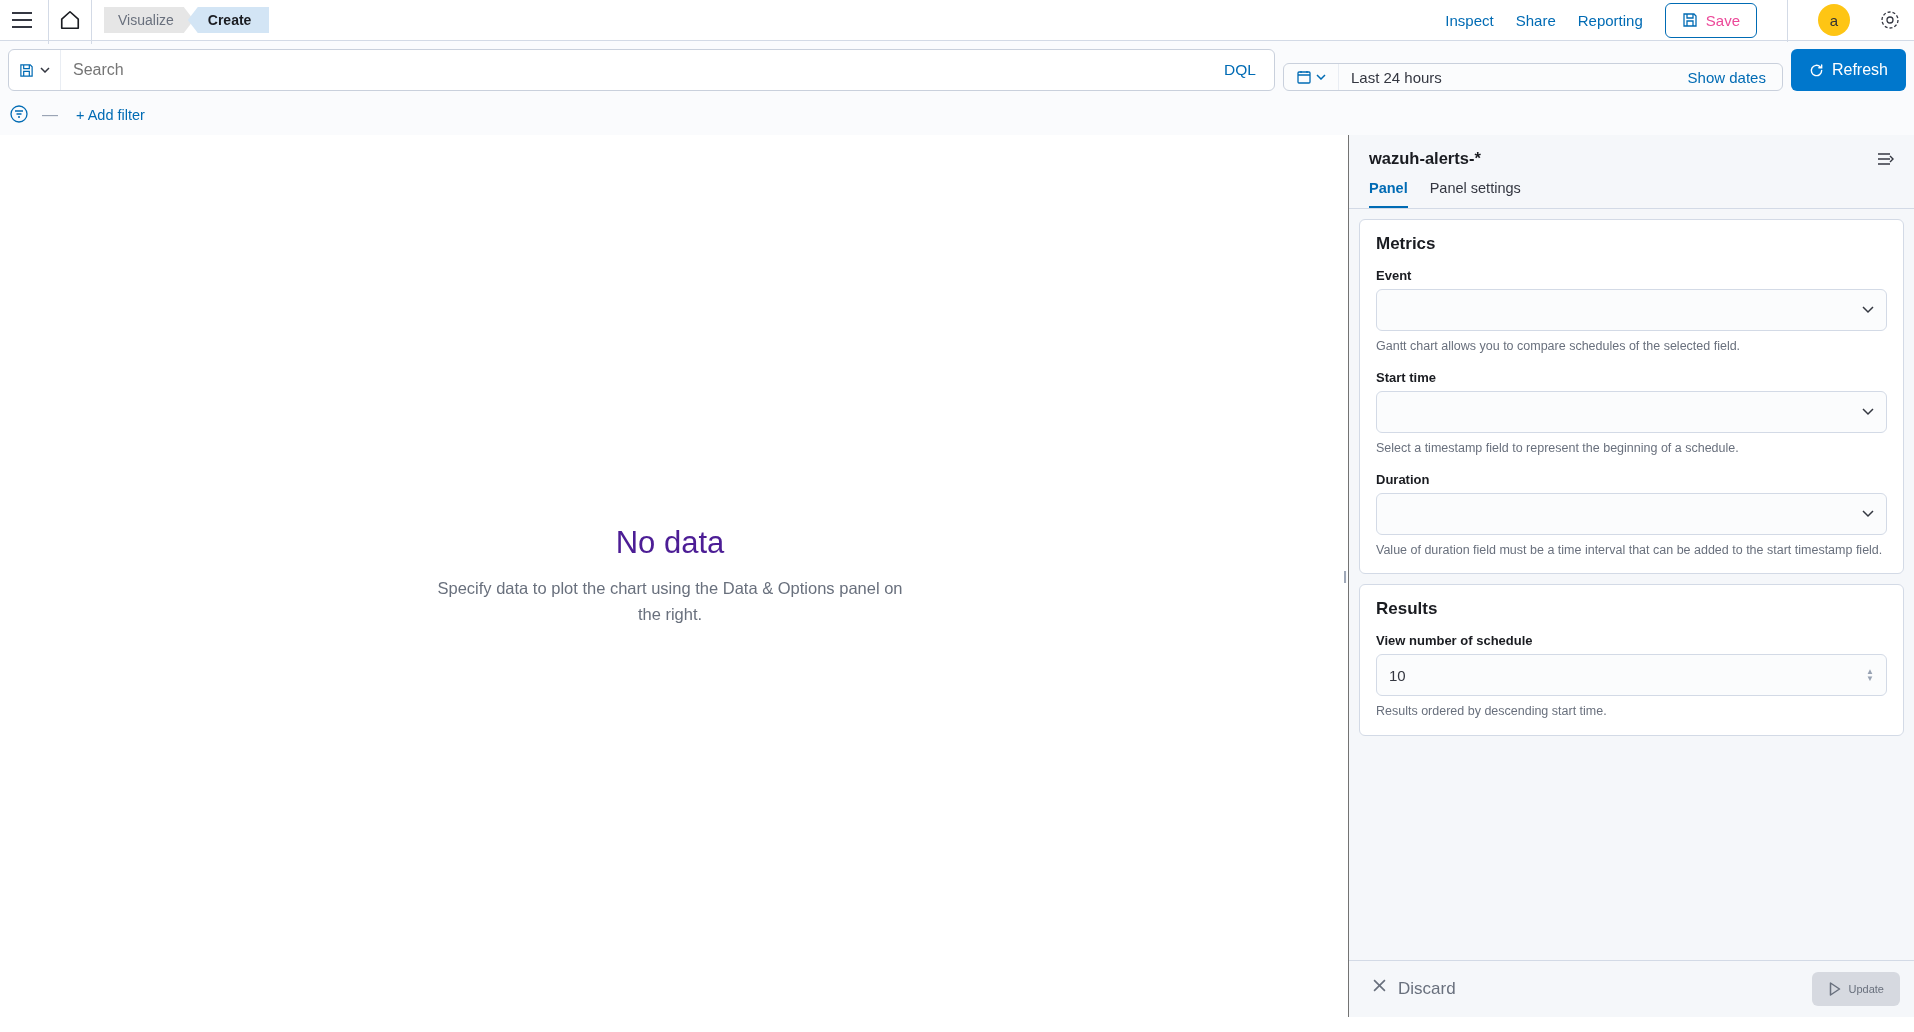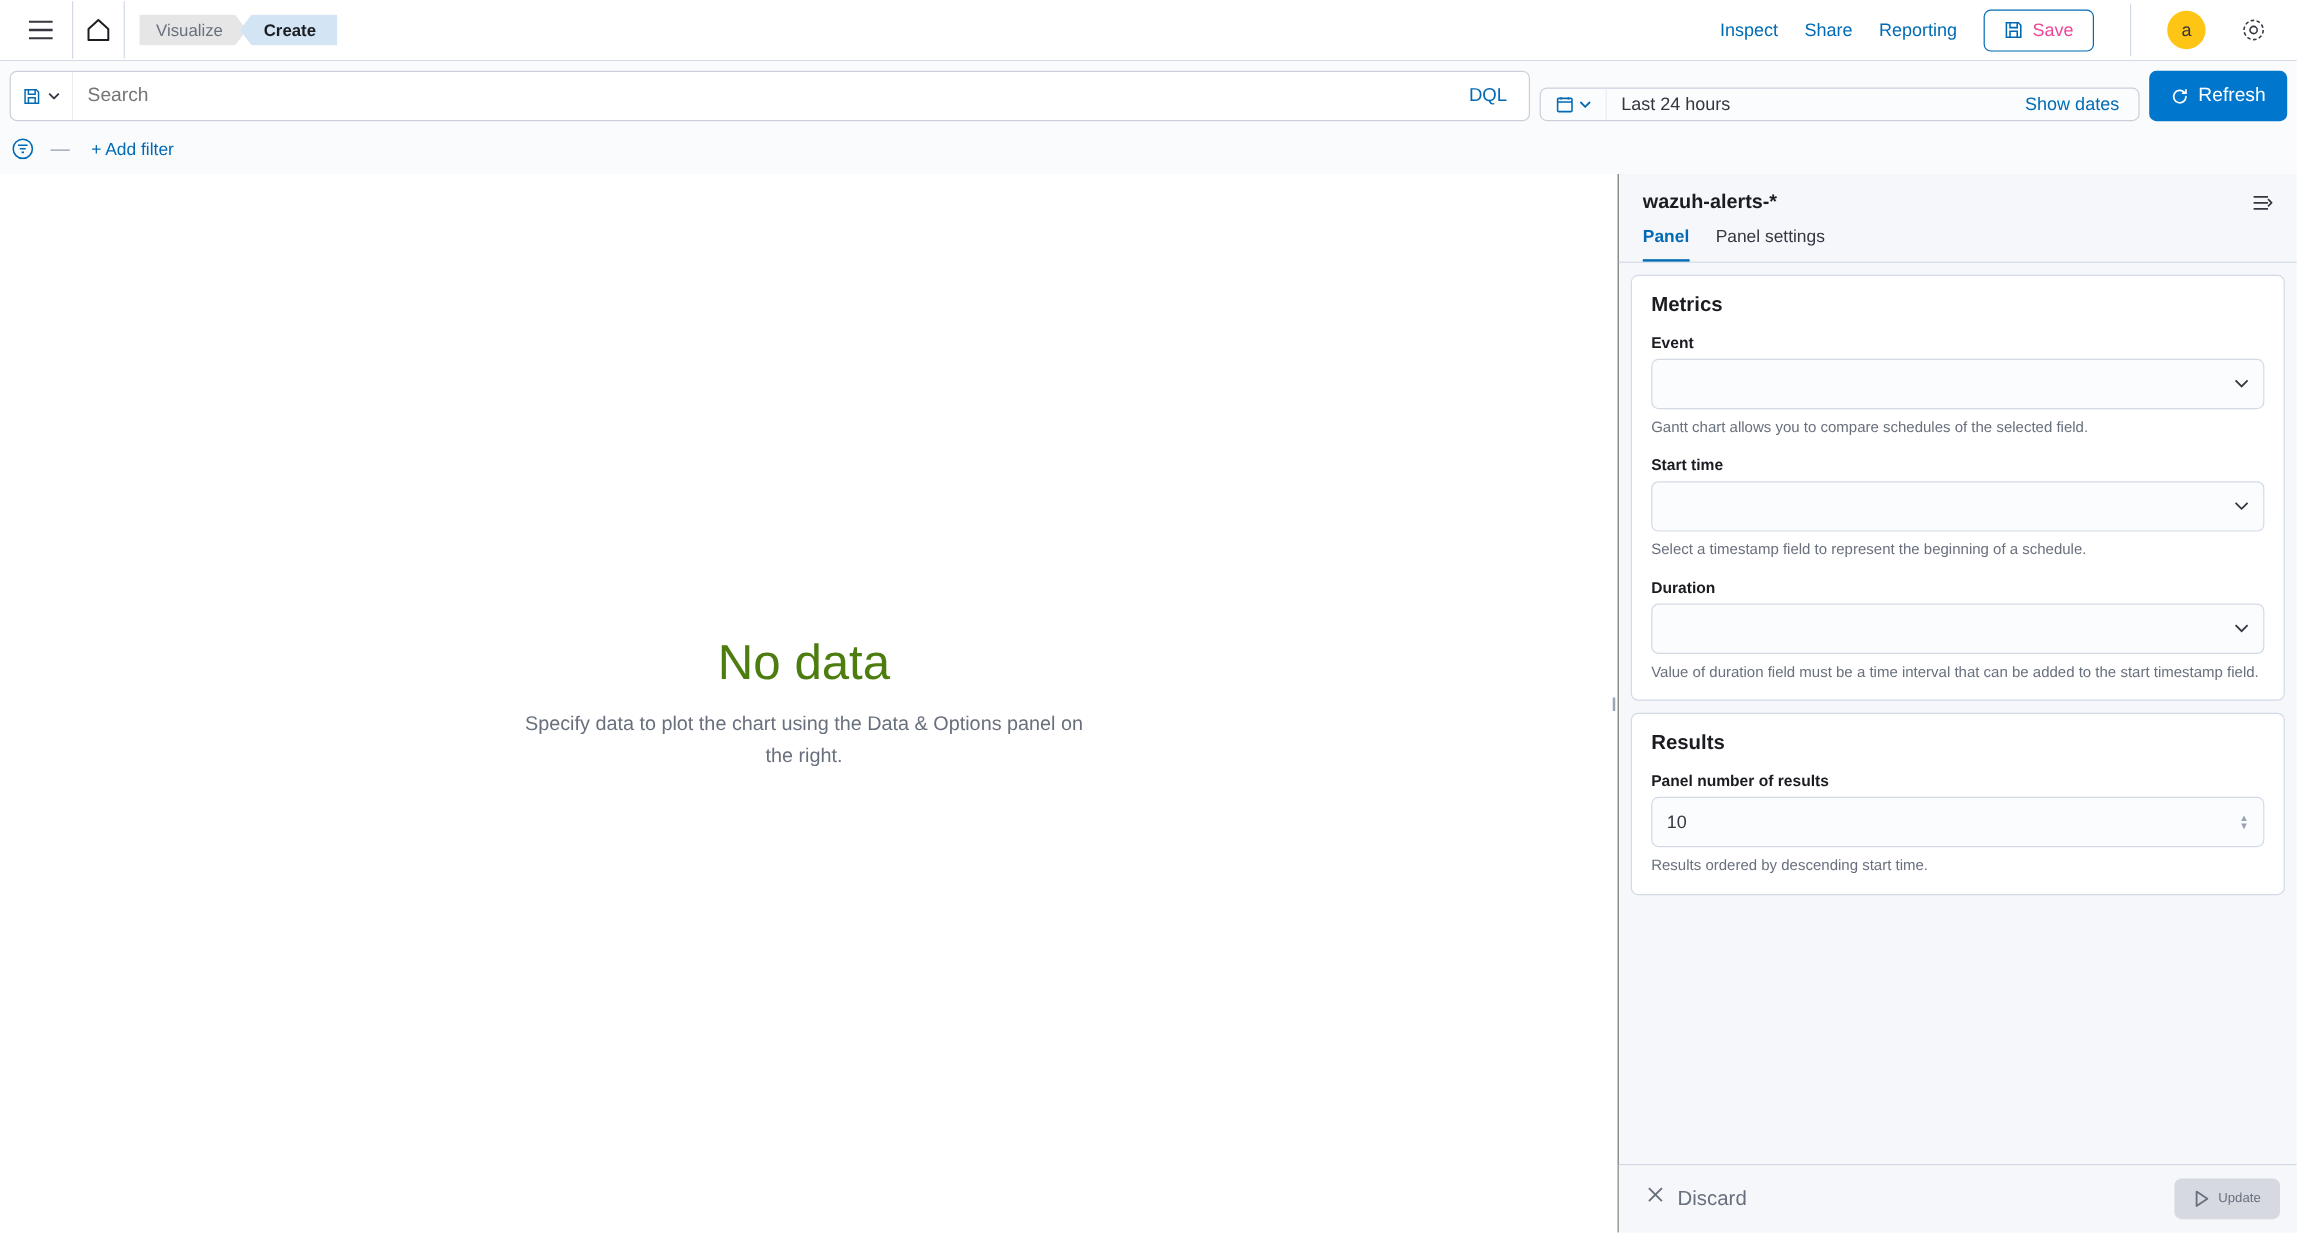--- a/index.html
+++ b/index.html
@@ -1,19 +1,19 @@
 <!DOCTYPE html>
 <html><head>
   <meta charset="utf-8">
   <style>
     * { box-sizing: border-box; margin: 0; padding: 0; font-family: -apple-system, BlinkMacSystemFont, "Segoe UI", Helvetica, Arial, sans-serif; }
     body { background: #fff; color: #343741; overflow: hidden; width: 1914px; height: 1032px; }
     
     
-    .top-header { display: flex; align-items: center; height: 51px; border-bottom: 1px solid #d3dae6; padding: 0 20px; }
+    .top-header { display: flex; align-items: center; height: 41px; border-bottom: 1px solid #d3dae6; padding: 0 8px; }
     .hamburger { width: 24px; height: 24px; cursor: pointer; display: flex; align-items: center; margin: 0 12px 0 4px; }
     .home-icon { width: 44px; height: 48px; display: flex; align-items: center; justify-content: center; cursor: pointer; border-left: 1px solid #d3dae6; border-right: 1px solid #d3dae6; }
     .breadcrumbs { margin-left: 12px; display: flex; align-items: center; }
     .breadcrumb-item { position: relative; padding: 5px 20px; font-size: 14px; }
     .breadcrumb-visualize { background: #e6e6e6; color: #69707d; clip-path: polygon(0 0, calc(100% - 10px) 0, 100% 50%, calc(100% - 10px) 100%, 0 100%); padding-left: 14px; }
     .breadcrumb-create { background: #d3e5f5; color: #1a1c21; font-weight: 600; clip-path: polygon(10px 0, 100% 0, 100% 100%, 10px 100%, 0 50%); margin-left: -6px; padding-right: 18px; }
     .top-header-spacer { flex: 1; }
     .top-actions { display: flex; align-items: center; gap: 22px; }
     .top-link { color: #006bb4; font-size: 15px; cursor: pointer; }
     .save-btn { display: flex; align-items: center; gap: 8px; color: #ec4899; border: 1px solid #006bb4; border-radius: 6px; padding: 8px 16px; cursor: pointer; font-size: 15px; }
@@ -35,21 +35,21 @@
     
     
     .filter-bar { display: flex; align-items: center; padding: 6px 10px 10px 10px; gap: 12px; background: #fafbfd;}
     .filter-icon { color: #006bb4; width: 20px; height: 20px; cursor: pointer; }
     .filter-dash { color: #98a2b3; }
     .add-filter { color: #006bb4; font-size: 14.5px; cursor: pointer; padding-left: 6px;}
     
     
     .main-area { display: flex; height: calc(100% - 150px); }
     .canvas { flex: 1; display: flex; flex-direction: column; align-items: center; justify-content: center; color: #69707d; text-align: center;}
-    .no-data-title { font-size: 41px; color: #4d7c0f; margin-bottom: 14px; font-weight: 400; }
+    .no-data-title { font-size: 31px; color: #4c1d95; margin-bottom: 14px; font-weight: 400; }
     .no-data-sub { font-size: 16.5px; color: #69707d; max-width: 480px; line-height: 1.6; }
     .resize-handle { width: 8px; display: flex; align-items: center; justify-content: center; cursor: col-resize; color: #98a2b3; font-size: 12px; letter-spacing: -2px;}
     
     
     .side-panel { width: 566px; background: #f5f7fa; border-left: 1px solid #737373; display: flex; flex-direction: column; height: 100%; }
     .panel-header { padding: 14px 20px 0px 20px; display: flex; align-items: center; justify-content: space-between; }
     .panel-title { font-size: 16.5px; font-weight: 700; color: #1a1c21; }
     .collapse-icon { cursor: pointer; }
     .panel-tabs { display: flex; padding: 12px 20px 0 20px; border-bottom: 1px solid #d3dae6; gap: 22px; }
     .panel-tab { padding-bottom: 10px; font-size: 14.5px; cursor: pointer; color: #343741; }
@@ -219,21 +219,21 @@
                 <svg width="12" height="8" viewBox="0 0 12 8">
                   <path d="M1 1l5 5 5-5" fill="none" stroke="#343741" stroke-width="1.5"></path>
                 </svg>
               </span>
           </div>
           <div class="form-help">Value of duration field must be a time interval that can be added to the start timestamp field.</div>
         </div>
       </div>
       <div class="panel-section">
         <div class="section-title">Results</div>
-        <label class="form-label">Panel number of results</label>
+        <label class="form-label">View number of schedule</label>
         <div class="form-number">
           <span>10</span>
           <div class="number-steppers">
               <span>▲</span>
               <span>▼</span>
             </div>
         </div>
         <div class="form-help">Results ordered by descending start time.</div>
       </div>
     </div>

